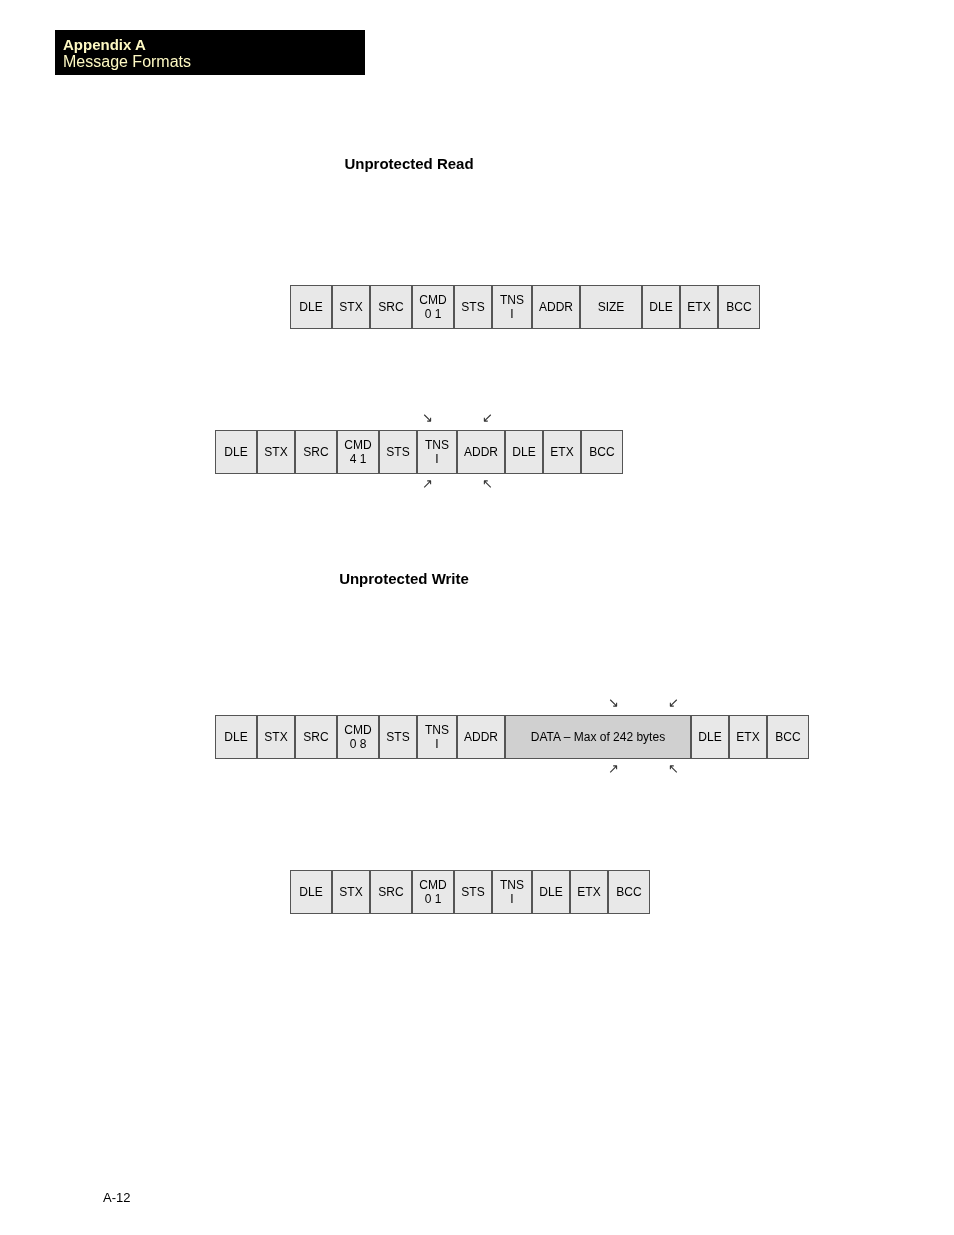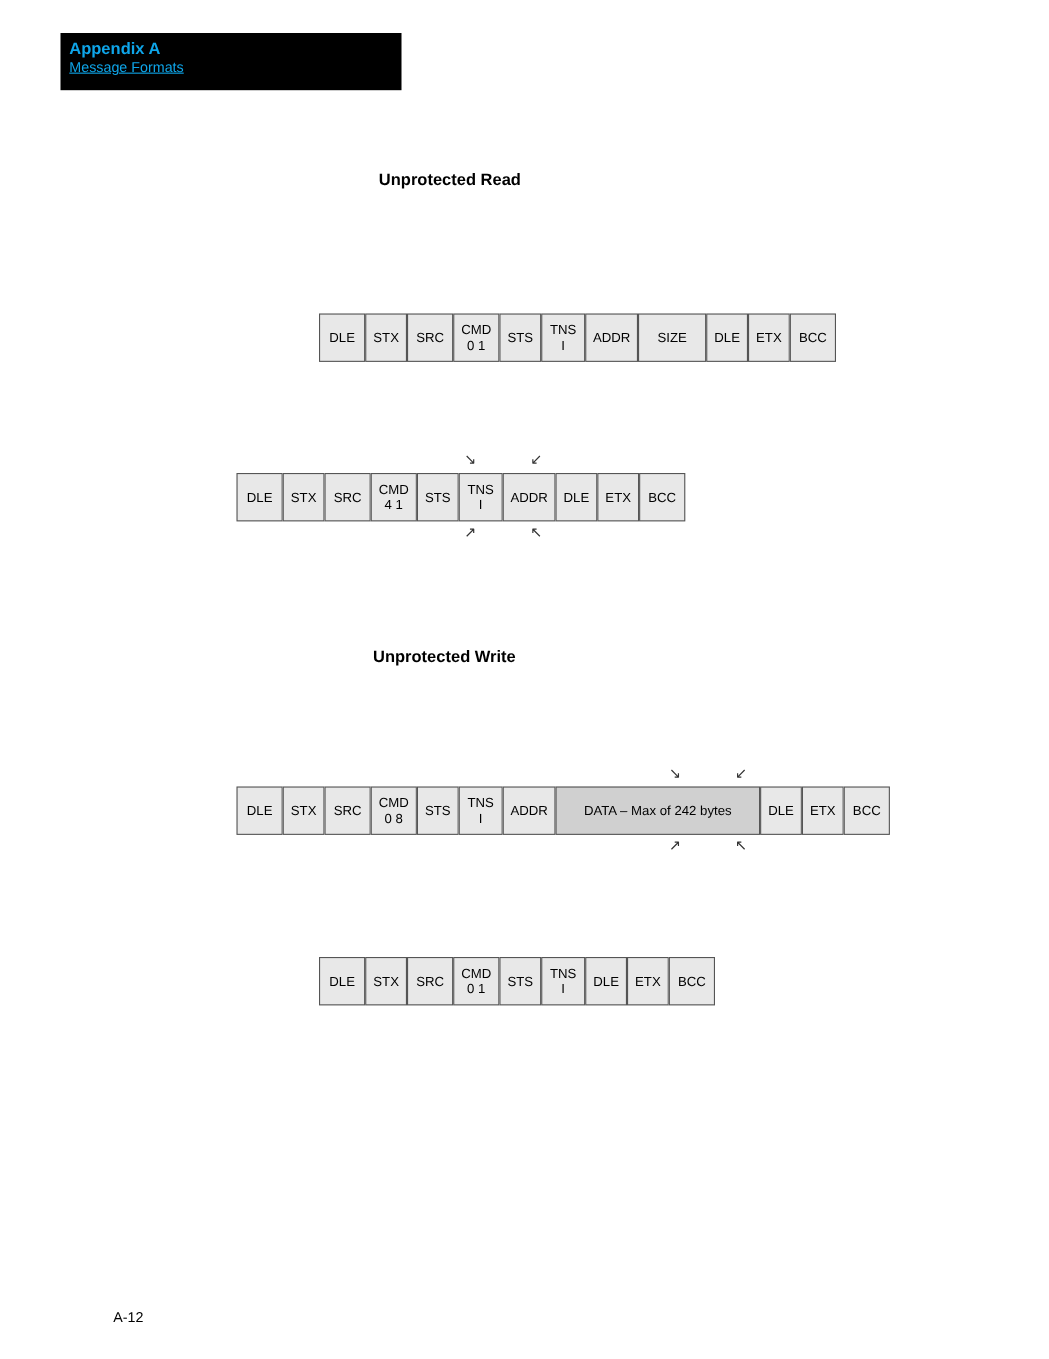--- a/index.html
+++ b/index.html
@@ -12,33 +12,32 @@
       color: #000;
       position: relative;
     }
 
     
     .header-box {
       position: absolute;
       top: 30px;
       left: 55px;
       background: #000;
-      color: #0ea5e9;
-      padding: 6px 10px 14px 8px;
+      color: #fef9c3;
+      padding: 6px 10px 4px 8px;
       width: 310px;
     }
     .header-box .appendix-title {
       font-weight: bold;
       font-size: 15px;
       display: block;
     }
     .header-box .appendix-sub {
-      font-size: 13px;
+      font-size: 16px;
       display: block;
-      text-decoration: underline;
     }
 
     
     .section-title {
       font-weight: bold;
       font-size: 15px;
       text-align: center;
     }
 
     
@@ -124,21 +123,21 @@
     <div class="msg-cell" style="width:38px;">ETX</div>
     <div class="msg-cell" style="width:42px;">BCC</div>
   </div>
 
   <div style="position:relative; height:20px;">
     <div style="position:absolute; right:190px; top:2px; font-size:13px; color:#333;">↗</div>
     <div style="position:absolute; right:130px; top:2px; font-size:13px; color:#333;">↖</div>
   </div>
 </div>
 
-<div class="diagram-area" style="top:589px; left:0; width:808px; text-align:center;">
+<div class="diagram-area" style="top:570px; left:0; width:808px; text-align:center;">
   <span class="section-title">Unprotected Write</span>
 </div>
 
 <div class="diagram-area" style="top:695px; left:215px;">
 
   <div style="position:relative; height:20px;">
     <div style="position:absolute; right:190px; top:0; font-size:13px; color:#333;">↘</div>
     <div style="position:absolute; right:130px; top:0; font-size:13px; color:#333;">↙</div>
   </div>
   <div class="msg-table">

